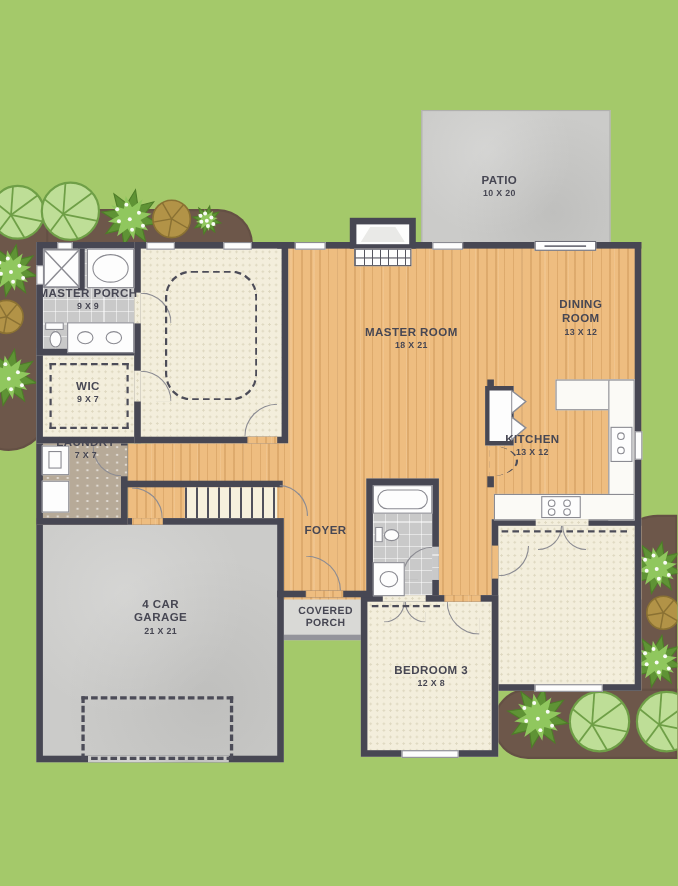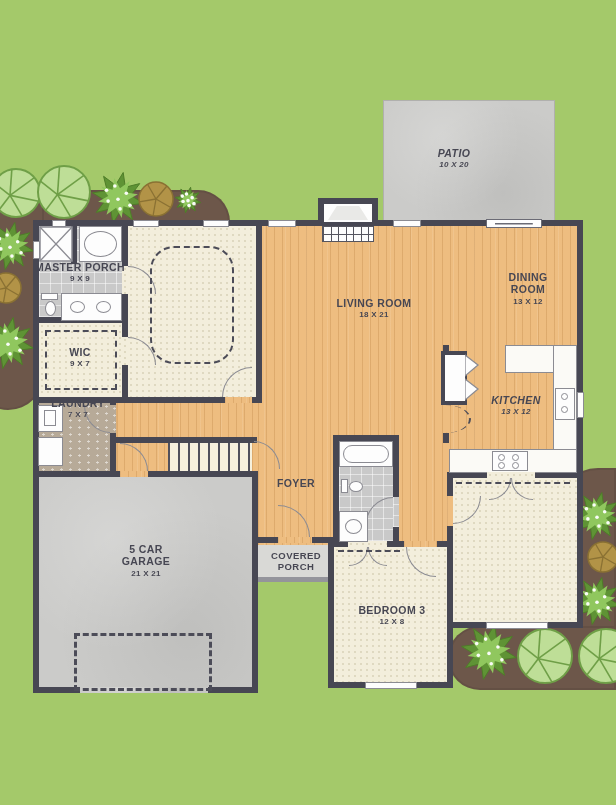--- a/index.html
+++ b/index.html
@@ -328,42 +328,42 @@
   </div>
   <div class="lbl" style="left:80px;top:357px;width:80px;">
     <div class="lname">WIC</div>
     <div class="ldims">9 X 7</div>
   </div>
   <div class="lbl" style="left:78px;top:408px;width:80px;">
     <div class="lname">LAUNDRY</div>
     <div class="ldims">7 X 7</div>
   </div>
   <div class="lbl" style="left:146px;top:561px;width:62px;">
-    <div class="lname">5 CAR GARAGE</div>
+    <div class="lname">4 CAR GARAGE</div>
     <div class="ldims">21 X 21</div>
   </div>
   <div class="lbl" style="left:374px;top:308px;width:130px;">
-    <div class="lname">LIVING ROOM</div>
+    <div class="lname">MASTER ROOM</div>
     <div class="ldims">18 X 21</div>
   </div>
   <div class="lbl" style="left:528px;top:289px;width:60px;">
     <div class="lname">DINING ROOM</div>
     <div class="ldims">13 X 12</div>
   </div>
-  <div class="lbl" style="left:516px;top:405px;width:90px;font-style:italic;">
+  <div class="lbl" style="left:484px;top:405px;width:90px;">
     <div class="lname">KITCHEN</div>
     <div class="ldims">13 X 12</div>
   </div>
   <div class="lbl" style="left:296px;top:483px;width:80px;">
     <div class="lname">FOYER</div>
   </div>
   <div class="lbl" style="left:296px;top:561px;width:70px;">
     <div class="lname" style="font-size:9.5px;">COVERED PORCH</div>
   </div>
-  <div class="lbl" style="left:454px;top:158px;width:90px;font-style:italic;">
+  <div class="lbl" style="left:454px;top:170px;width:90px;">
     <div class="lname">PATIO</div>
     <div class="ldims">10 X 20</div>
   </div>
   <div class="lbl" style="left:392px;top:615px;width:110px;">
     <div class="lname">BEDROOM 3</div>
     <div class="ldims">12 X 8</div>
   </div>
 
 </div>
 

